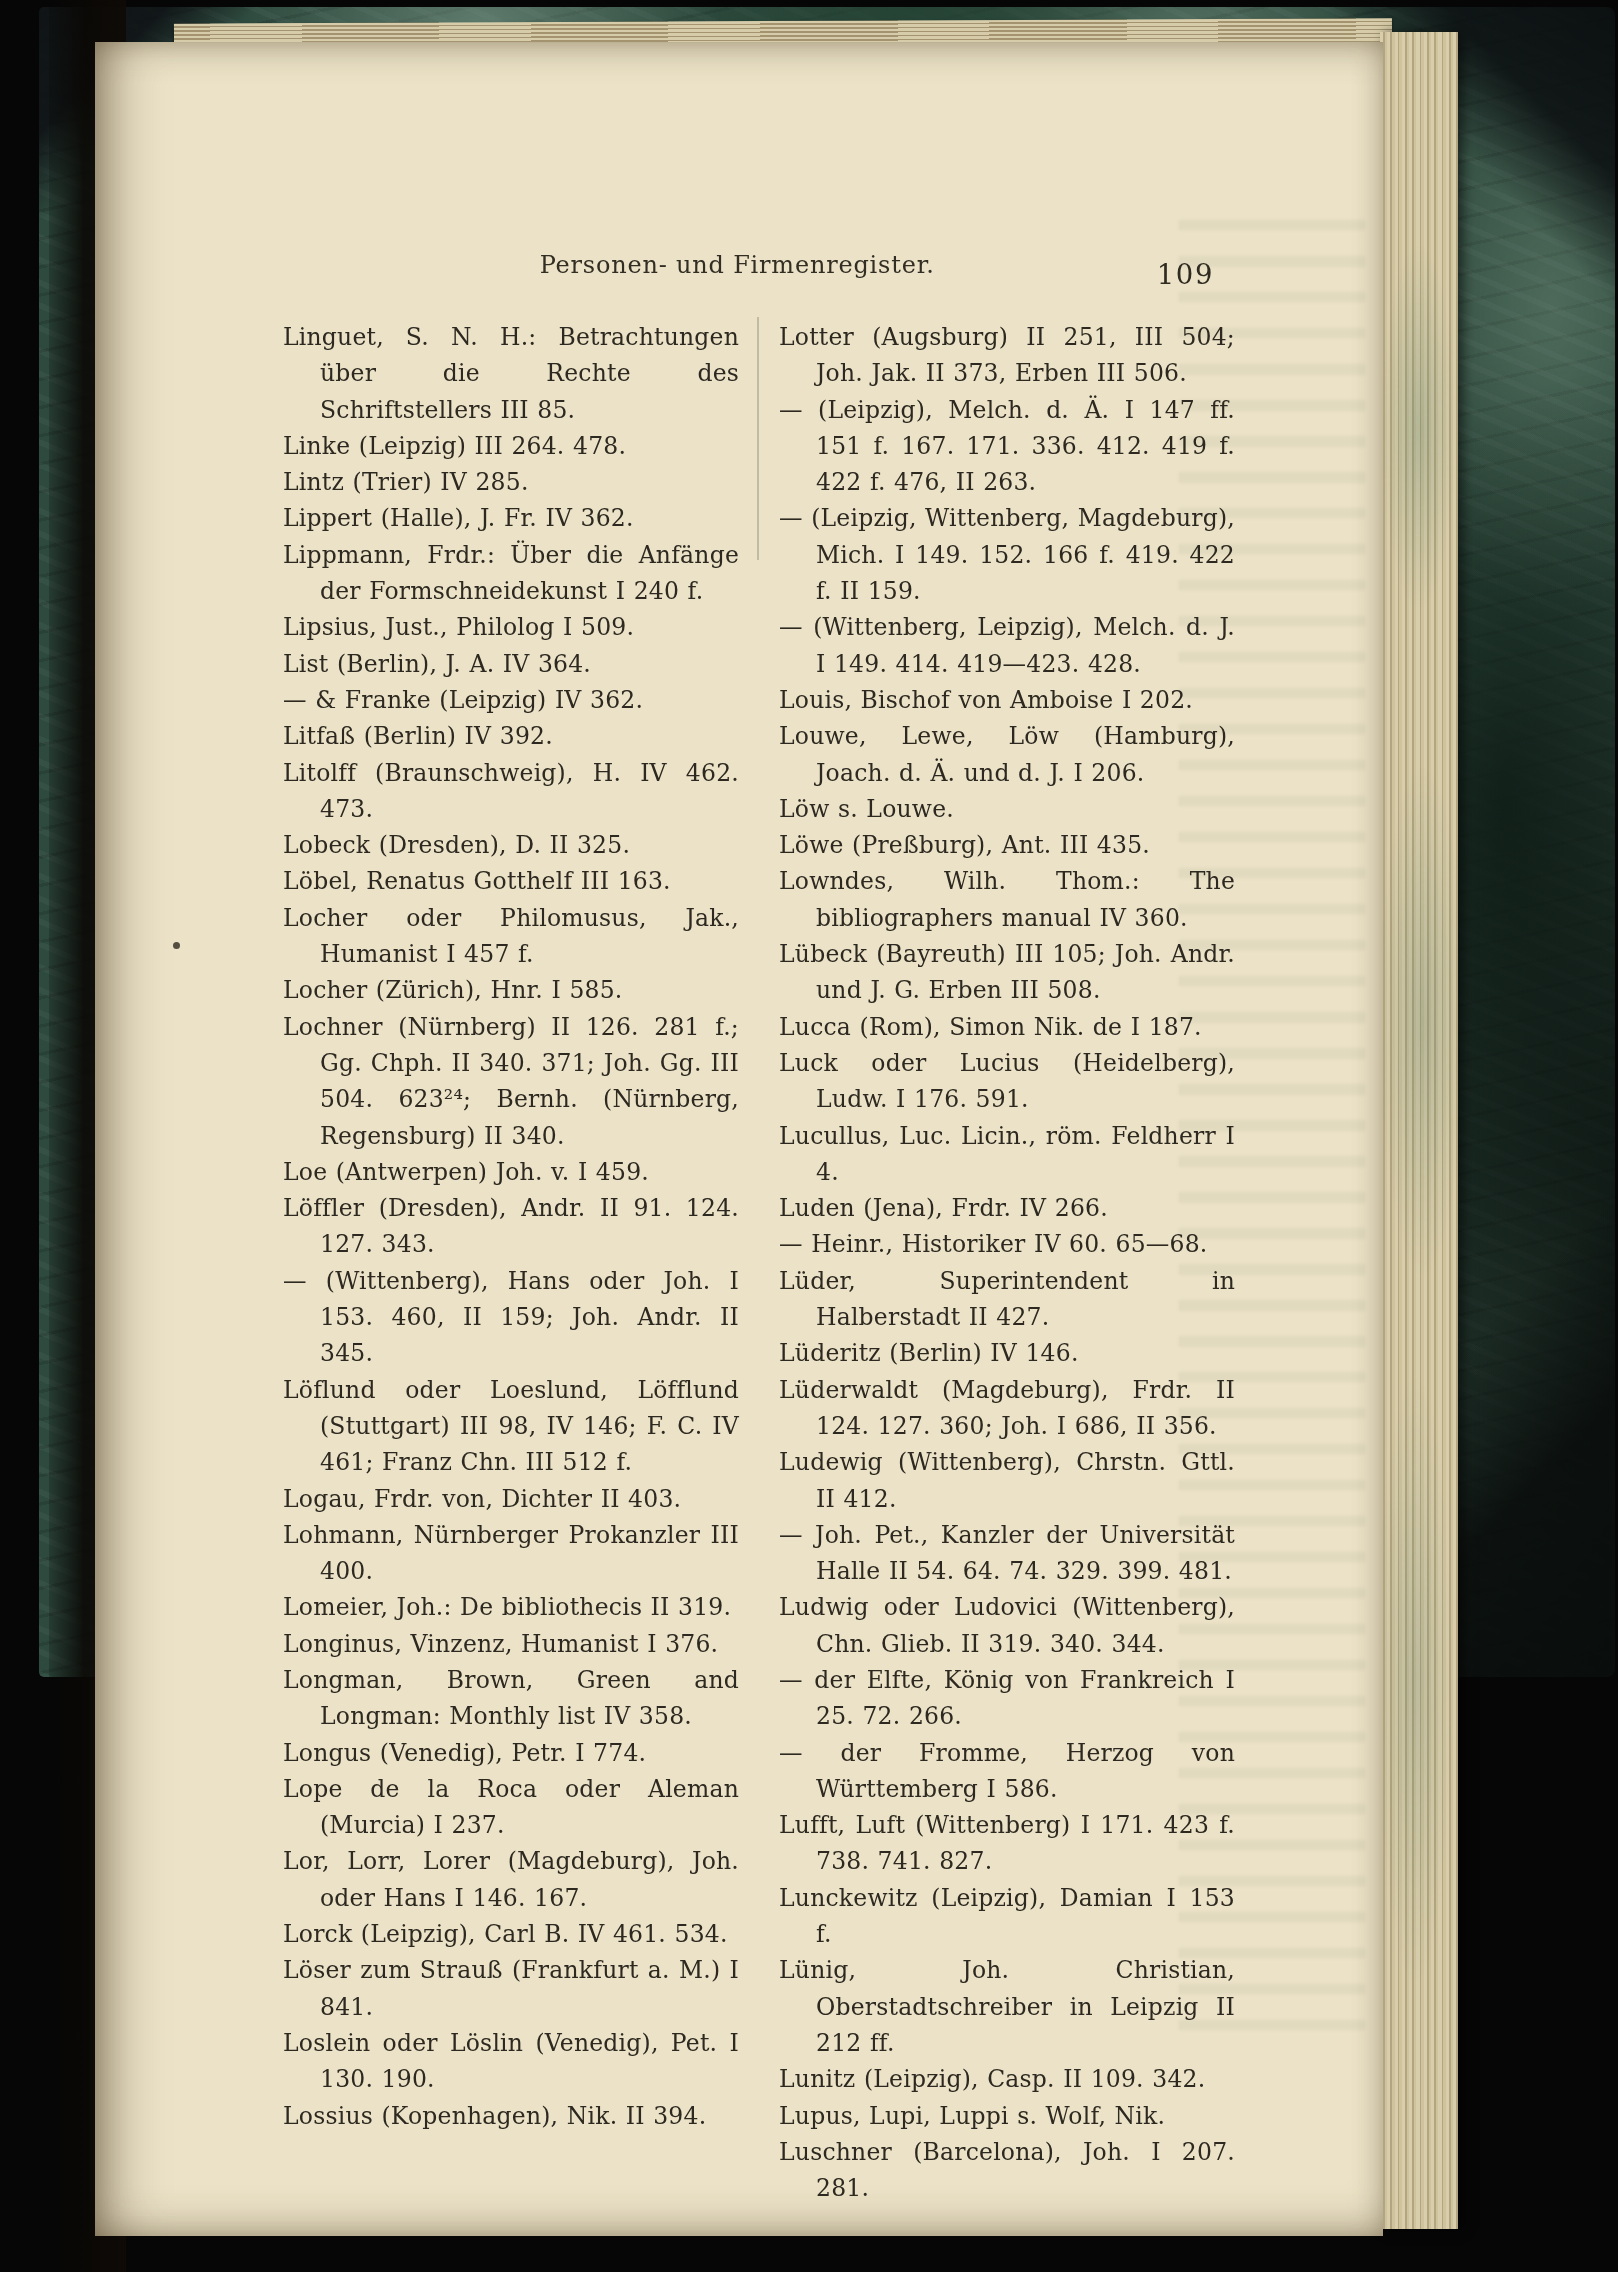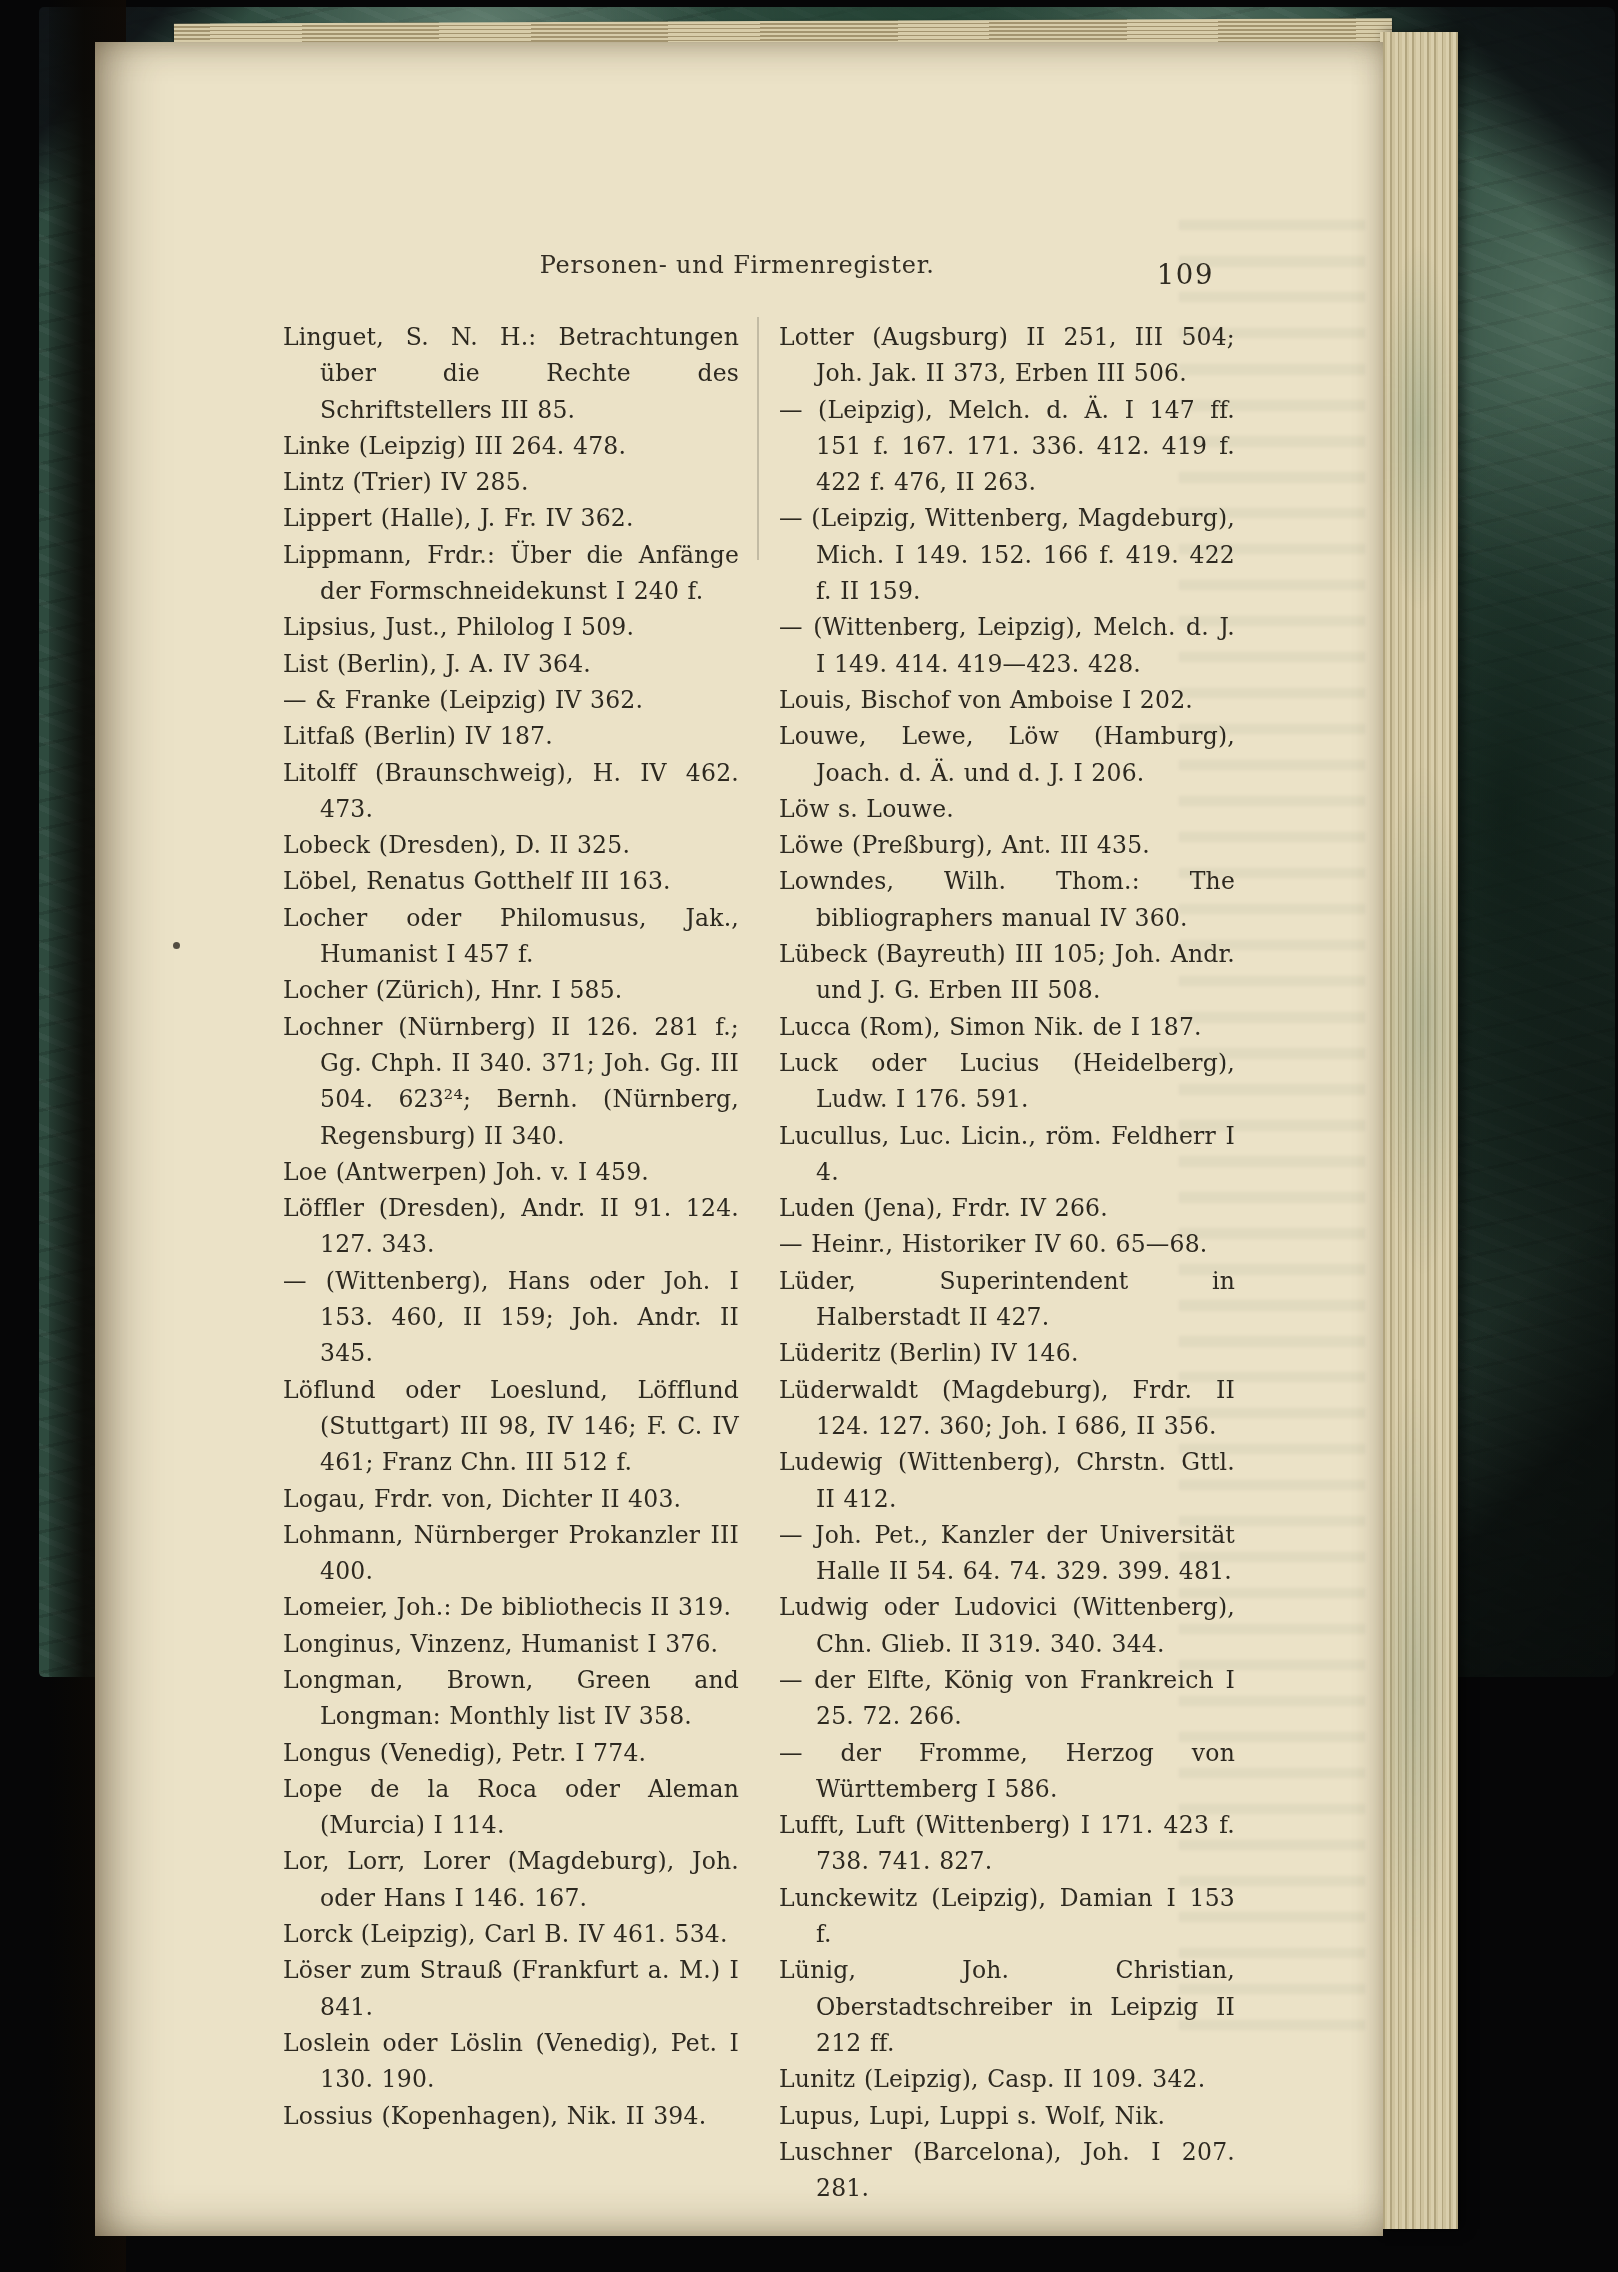--- a/index.html
+++ b/index.html
@@ -143,38 +143,38 @@
       <div class="columns">
         <div class="col">
             <p class="entry">Linguet, S. N. H.: Betrachtungen über die Rechte des Schriftstellers III 85.</p>
             <p class="entry">Linke (Leipzig) III 264. 478.</p>
             <p class="entry">Lintz (Trier) IV 285.</p>
             <p class="entry">Lippert (Halle), J. Fr. IV 362.</p>
             <p class="entry">Lippmann, Frdr.: Über die Anfänge der Formschneidekunst I 240 f.</p>
             <p class="entry">Lipsius, Just., Philolog I 509.</p>
             <p class="entry">List (Berlin), J. A. IV 364.</p>
             <p class="entry">— &amp; Franke (Leipzig) IV 362.</p>
-            <p class="entry">Litfaß (Berlin) IV 187.</p>
+            <p class="entry">Litfaß (Berlin) IV 392.</p>
             <p class="entry">Litolff (Braunschweig), H. IV 462. 473.</p>
             <p class="entry">Lobeck (Dresden), D. II 325.</p>
             <p class="entry">Löbel, Renatus Gotthelf III 163.</p>
             <p class="entry">Locher oder Philomusus, Jak., Humanist I 457 f.</p>
             <p class="entry">Locher (Zürich), Hnr. I 585.</p>
             <p class="entry">Lochner (Nürnberg) II 126. 281 f.; Gg. Chph. II 340. 371; Joh. Gg. III 504. 623²⁴; Bernh. (Nürnberg, Regensburg) II 340.</p>
             <p class="entry">Loe (Antwerpen) Joh. v. I 459.</p>
             <p class="entry">Löffler (Dresden), Andr. II 91. 124. 127. 343.</p>
             <p class="entry">— (Wittenberg), Hans oder Joh. I 153. 460, II 159; Joh. Andr. II 345.</p>
             <p class="entry">Löflund oder Loeslund, Löfflund (Stuttgart) III 98, IV 146; F. C. IV 461; Franz Chn. III 512 f.</p>
             <p class="entry">Logau, Frdr. von, Dichter II 403.</p>
             <p class="entry">Lohmann, Nürnberger Prokanzler III 400.</p>
             <p class="entry">Lomeier, Joh.: De bibliothecis II 319.</p>
             <p class="entry">Longinus, Vinzenz, Humanist I 376.</p>
             <p class="entry">Longman, Brown, Green and Longman: Monthly list IV 358.</p>
             <p class="entry">Longus (Venedig), Petr. I 774.</p>
-            <p class="entry">Lope de la Roca oder Aleman (Murcia) I 114.</p>
+            <p class="entry">Lope de la Roca oder Aleman (Murcia) I 237.</p>
             <p class="entry">Lor, Lorr, Lorer (Magdeburg), Joh. oder Hans I 146. 167.</p>
             <p class="entry">Lorck (Leipzig), Carl B. IV 461. 534.</p>
             <p class="entry">Löser zum Strauß (Frankfurt a. M.) I 841.</p>
             <p class="entry">Loslein oder Löslin (Venedig), Pet. I 130. 190.</p>
             <p class="entry">Lossius (Kopenhagen), Nik. II 394.</p>
           </div>
         <div class="col">
             <p class="entry">Lotter (Augsburg) II 251, III 504; Joh. Jak. II 373, Erben III 506.</p>
             <p class="entry">— (Leipzig), Melch. d. Ä. I 147 ff. 151 f. 167. 171. 336. 412. 419 f. 422 f. 476, II 263.</p>
             <p class="entry">— (Leipzig, Wittenberg, Magdeburg), Mich. I 149. 152. 166 f. 419. 422 f. II 159.</p>

